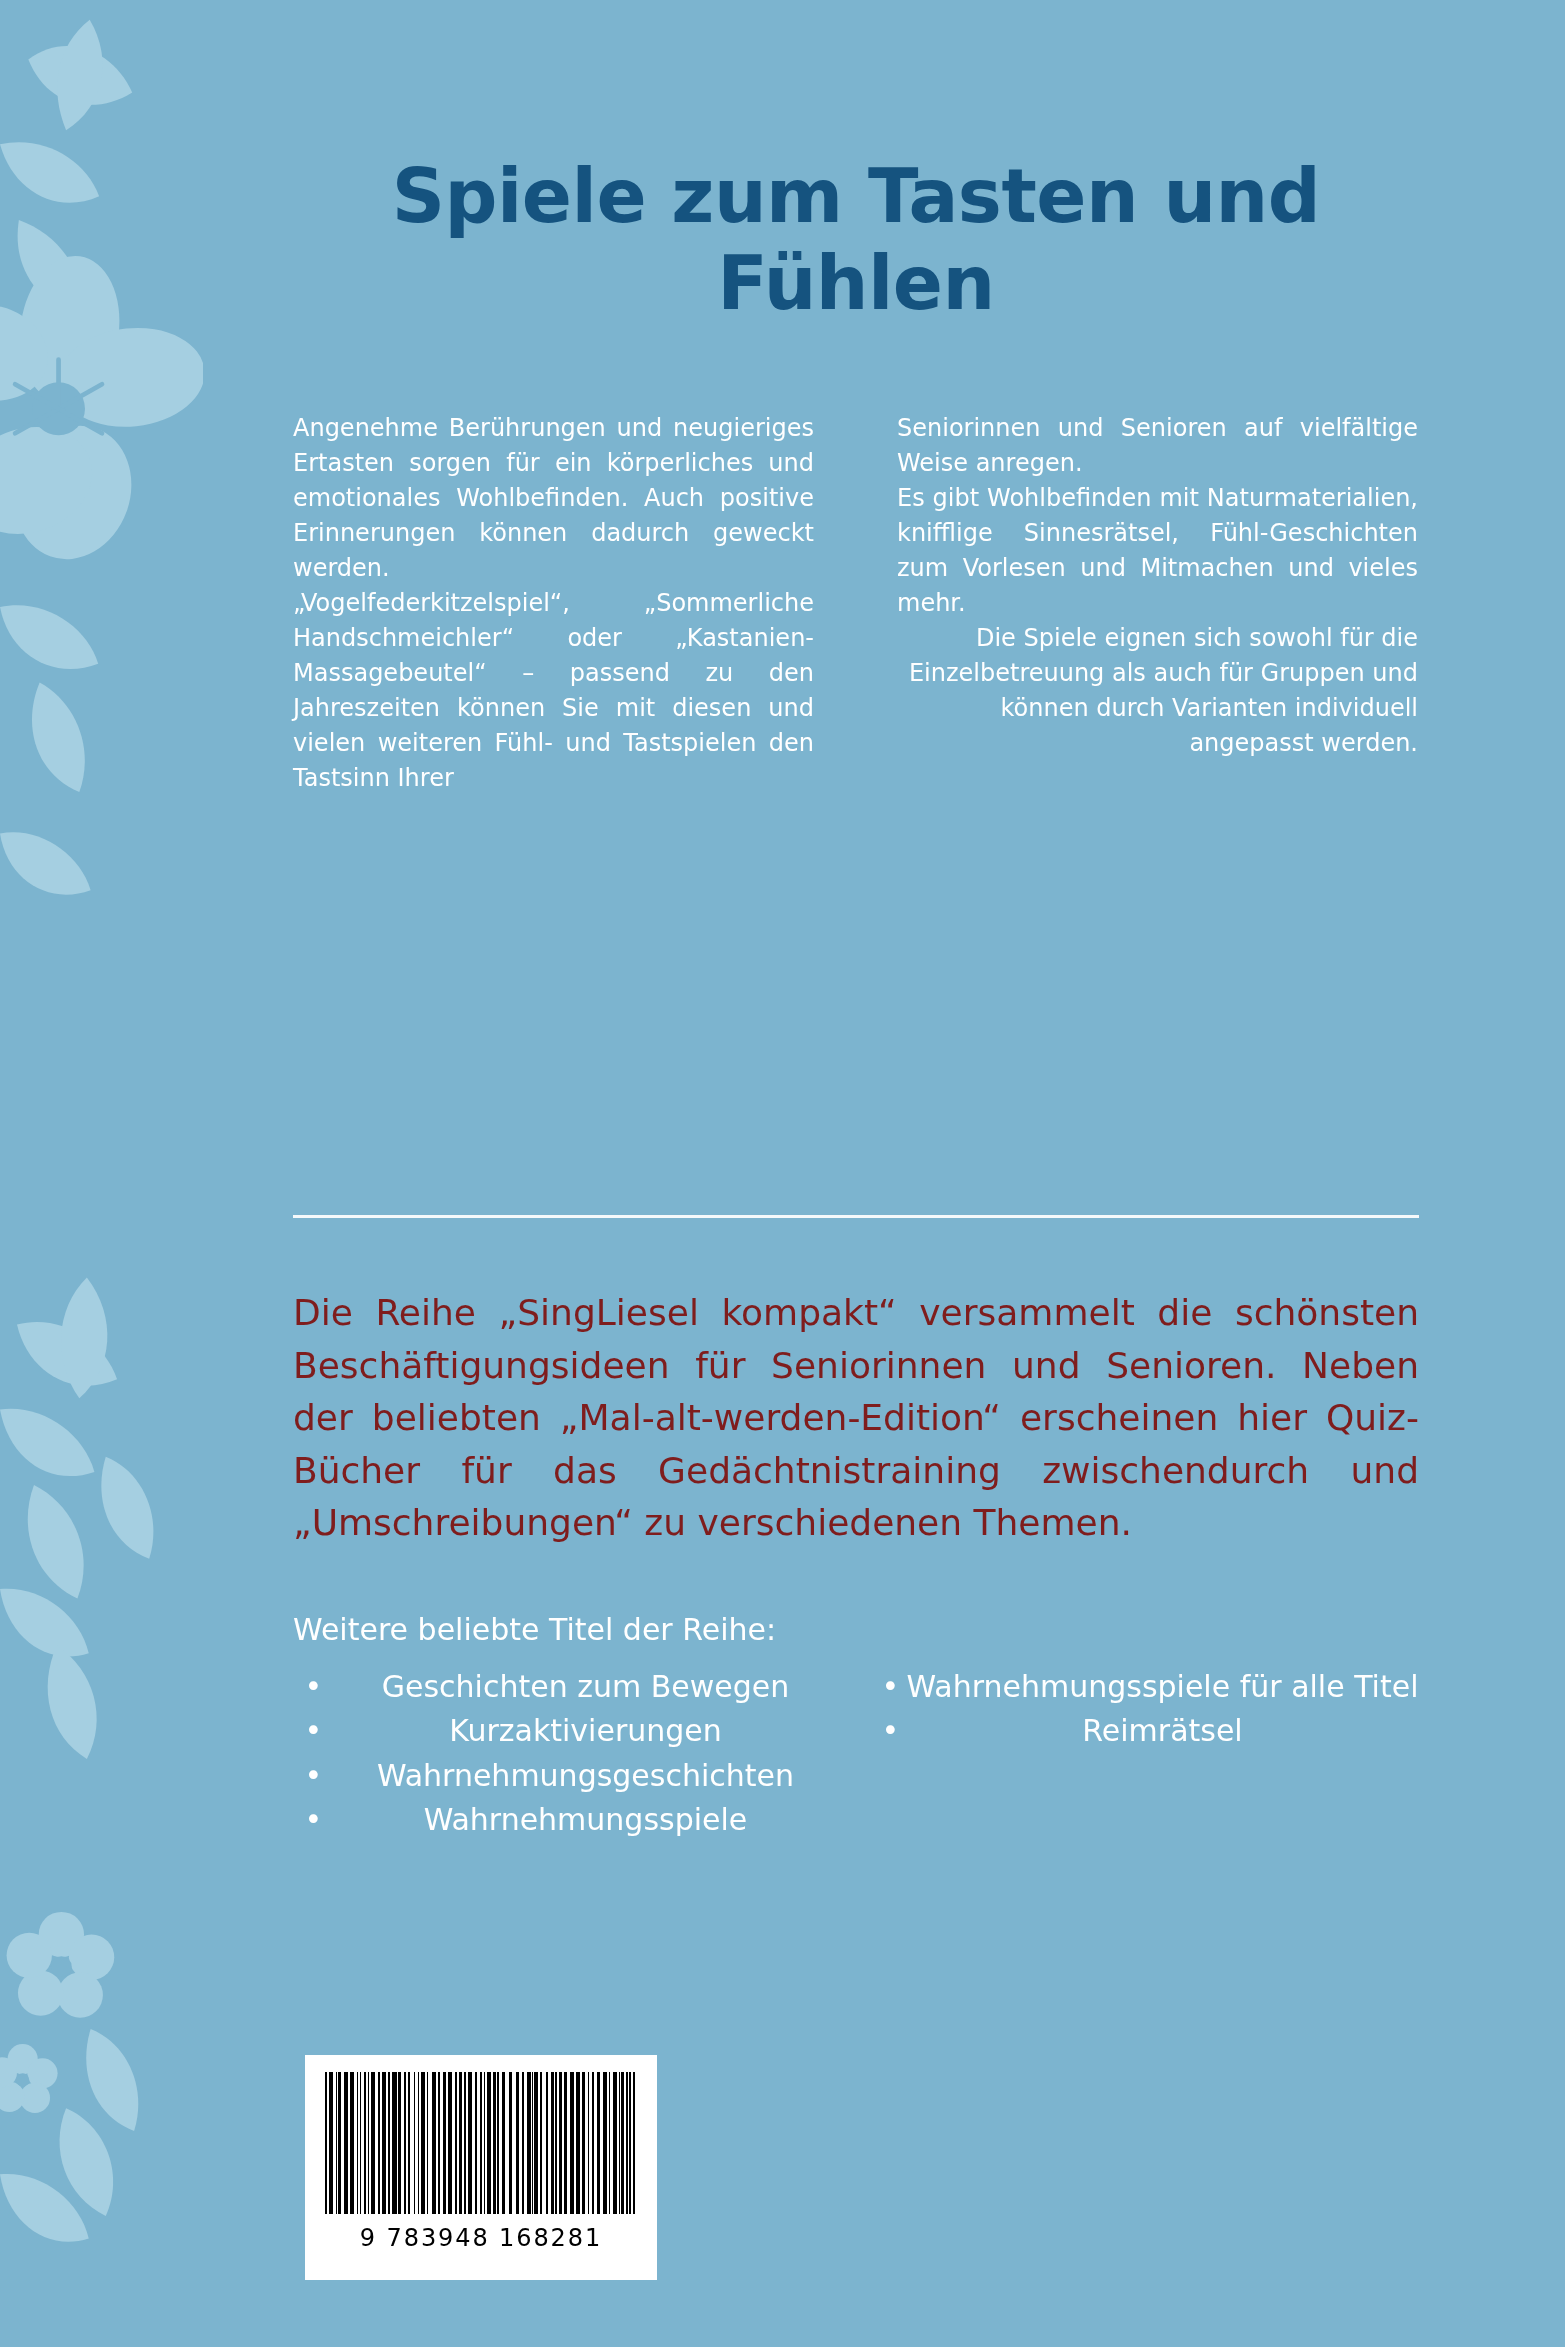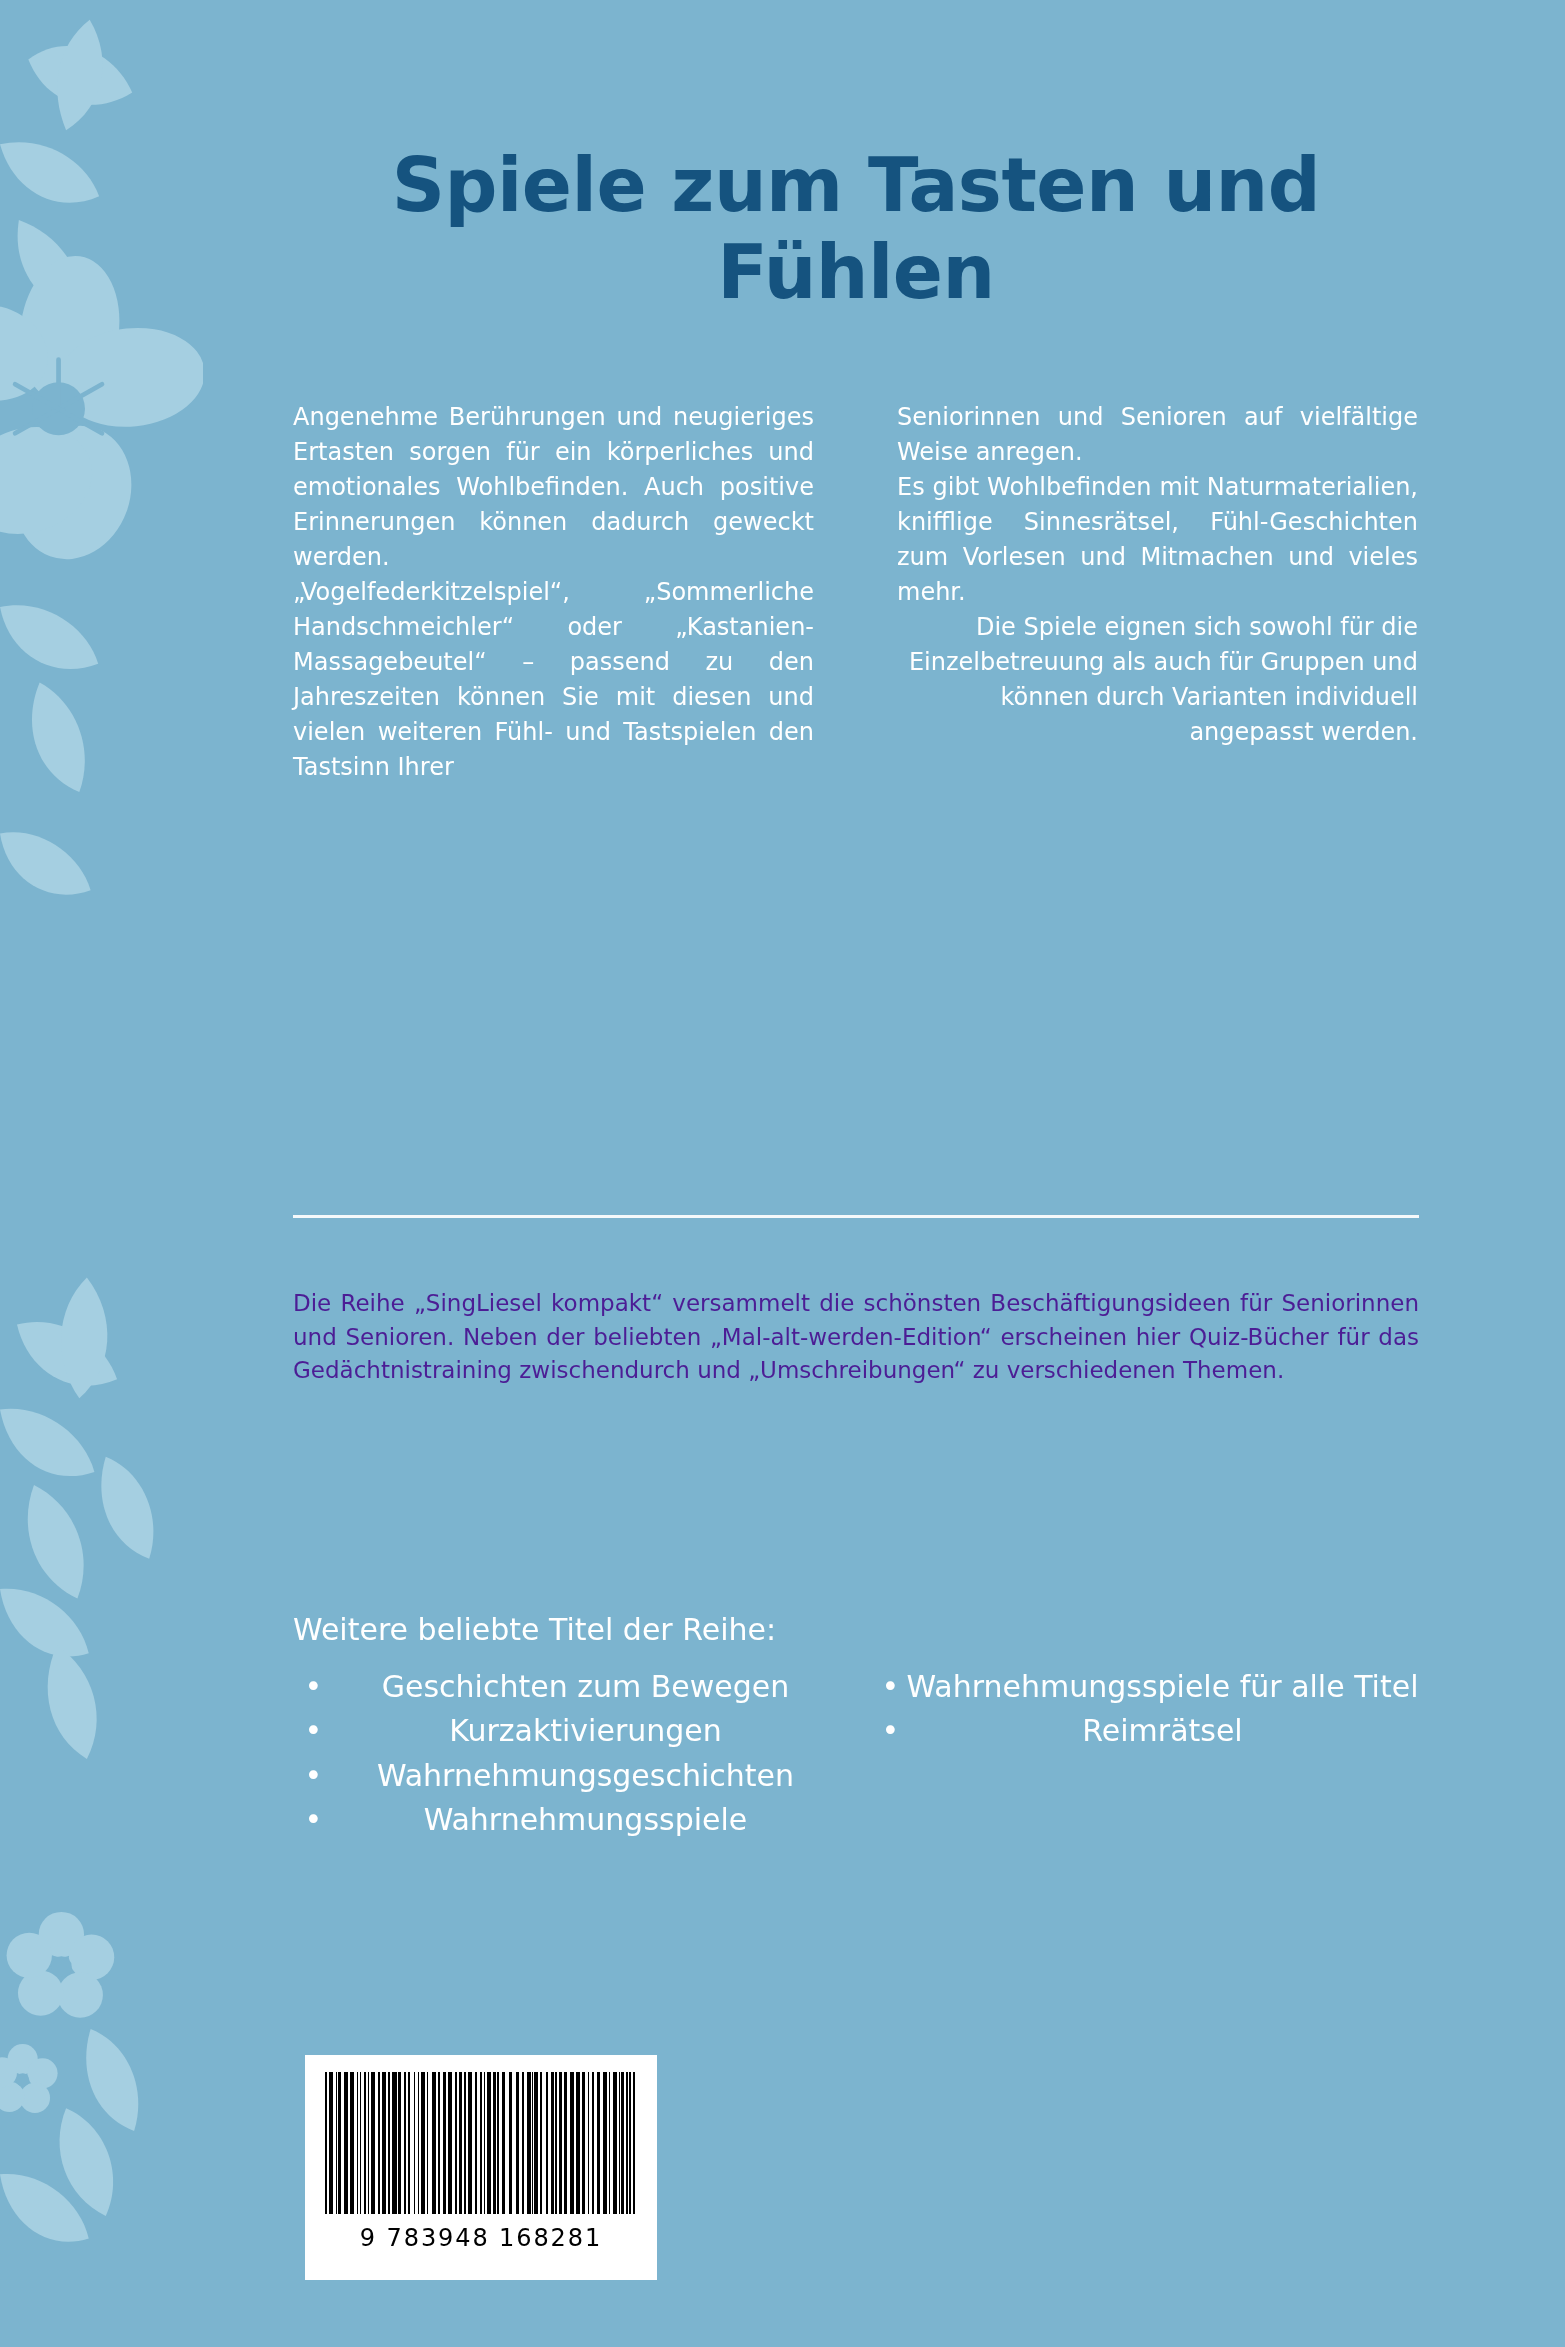--- a/index.html
+++ b/index.html
@@ -32,21 +32,21 @@
     position: absolute;
     left: 0;
     top: 0;
     width: 1565px;
     height: 2348px;
   }
 
   .content {
     position: absolute;
     left: 293px;
-    top: 142px;
+    top: 153px;
     width: 1136px;
   }
 
   .title {
     color: #15537f;
     font-size: 74px;
     line-height: 1.18;
     font-weight: bold;
     text-align: center;
     letter-spacing: -0.5px;
@@ -83,22 +83,22 @@
     height: 2.8px;
     background: #ffffff;
     opacity: 0.92;
   }
 
   .series-block {
     position: absolute;
     left: 293px;
     top: 1287px;
     width: 1126px;
-    color: #4c1d95;
-    font-size: 23px;
+    color: #7f1d1d;
+    font-size: 36px;
     line-height: 1.46;
     text-align: justify;
   }
   .series-block p { margin: 0; }
 
   .more-title {
     position: absolute;
     left: 293px;
     top: 1609px;
     width: 1126px;

